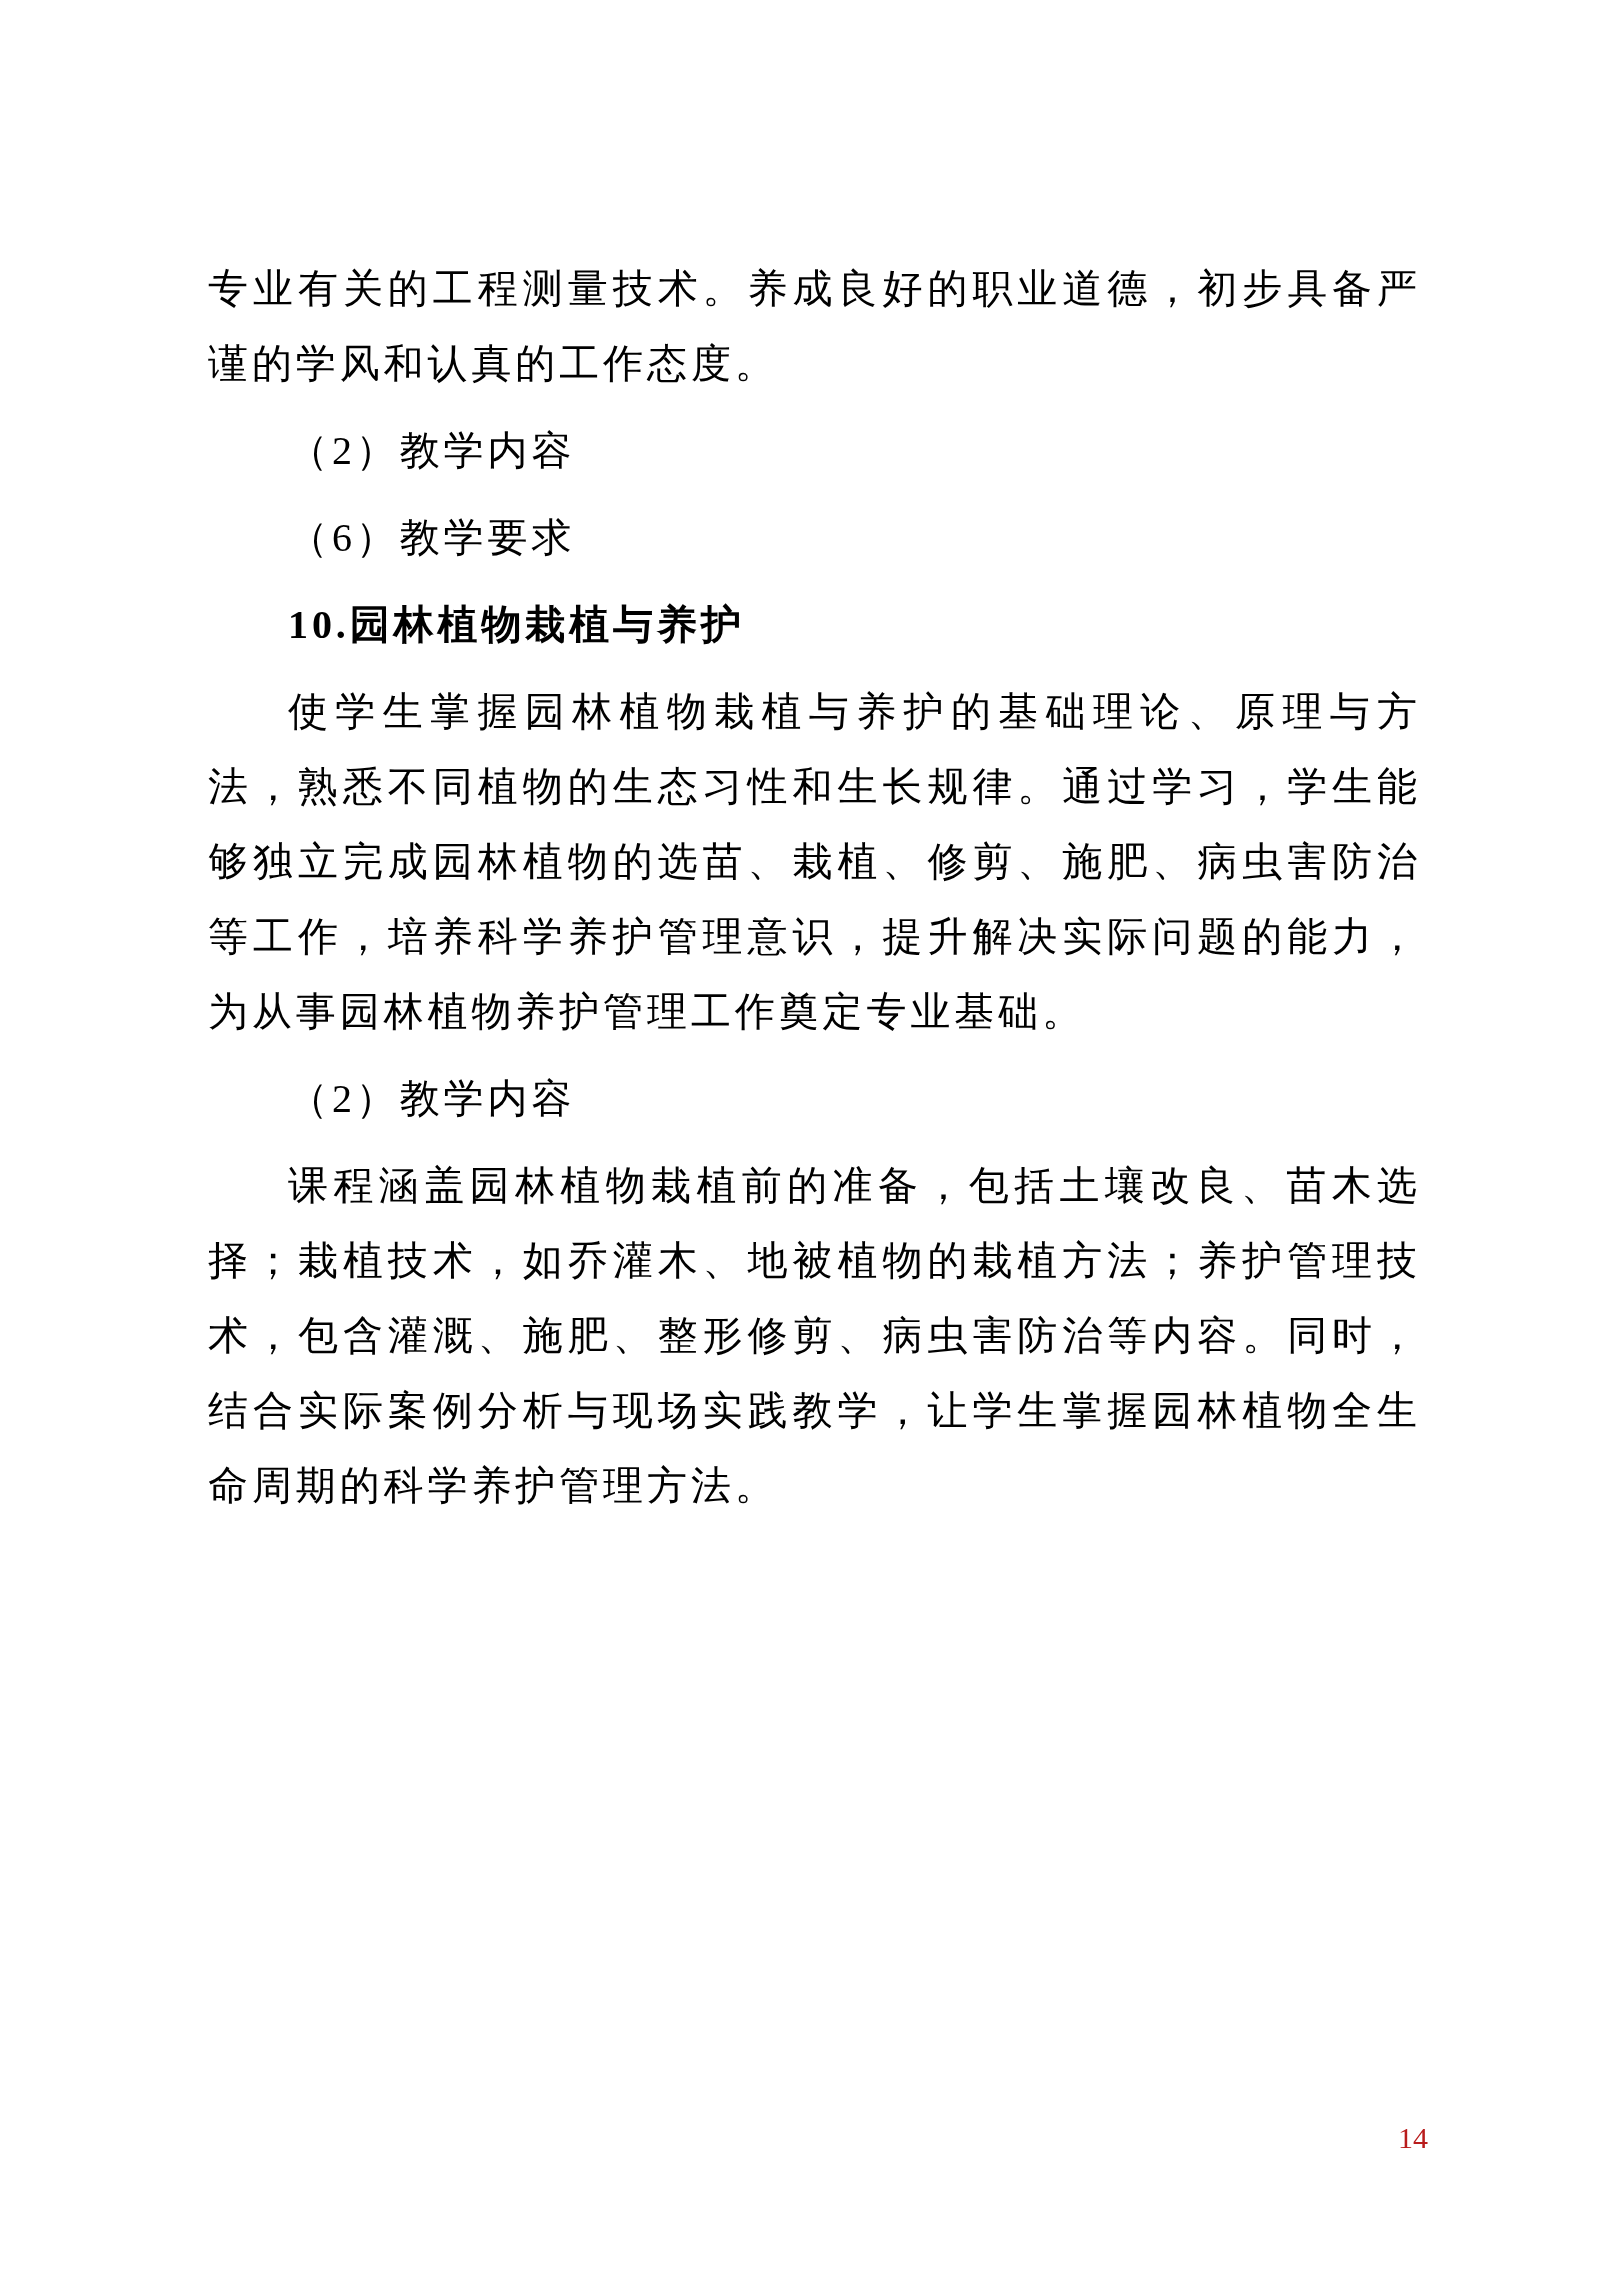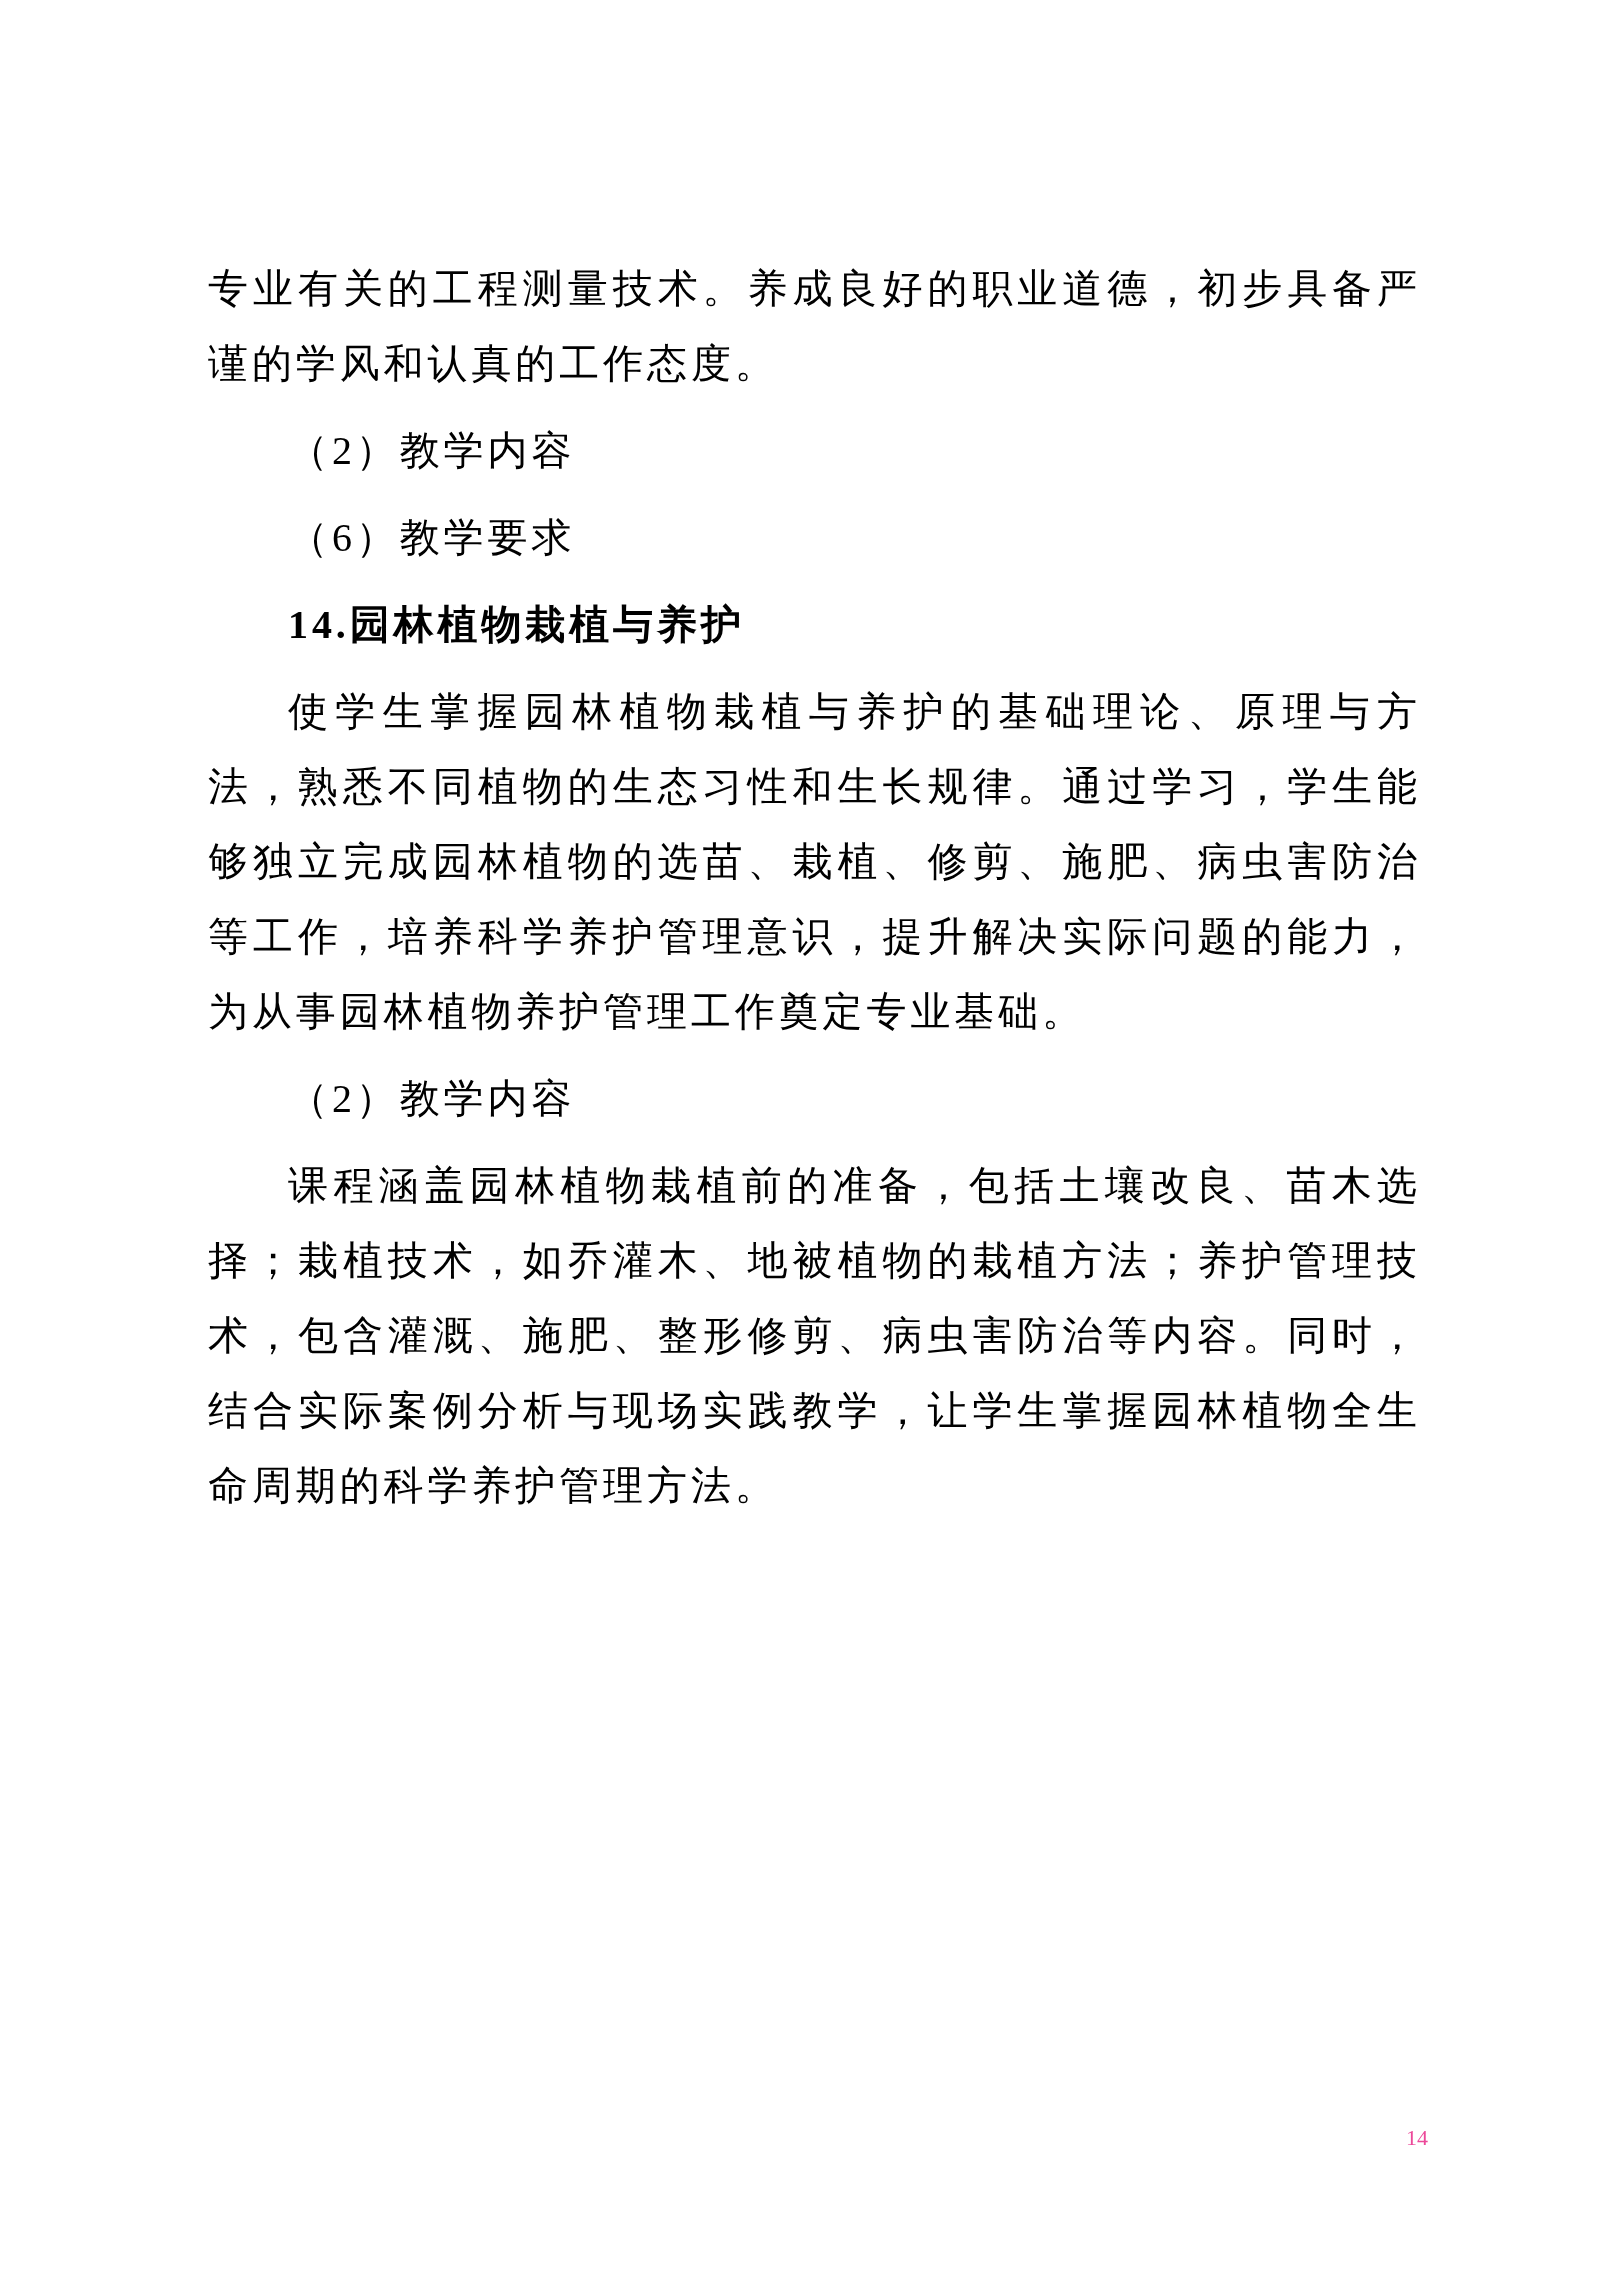--- a/index.html
+++ b/index.html
@@ -39,34 +39,34 @@
     text-indent: 0;
   }
   .para.heading {
     font-weight: bold;
     text-indent: 2em;
   }
   .page-number {
     position: absolute;
     top: 2120px;
     right: 192px;
-    font-size: 22px;
+    font-size: 30px;
     line-height: 35px;
     letter-spacing: 0;
-    color: #ec4899;
+    color: #b91c1c;
   }
 </style>
 </head>
 <body>
 
 <div class="page">
   <div class="content">
     <p class="para continuation">专业有关的工程测量技术。养成良好的职业道德，初步具备严谨的学风和认真的工作态度。</p>
     <p class="para indent">（2）教学内容</p>
     <p class="para indent">（6）教学要求</p>
-    <h3 class="para heading">14.园林植物栽植与养护</h3>
+    <h3 class="para heading">10.园林植物栽植与养护</h3>
     <p class="para indent">使学生掌握园林植物栽植与养护的基础理论、原理与方法，熟悉不同植物的生态习性和生长规律。通过学习，学生能够独立完成园林植物的选苗、栽植、修剪、施肥、病虫害防治等工作，培养科学养护管理意识，提升解决实际问题的能力，为从事园林植物养护管理工作奠定专业基础。</p>
     <p class="para indent">（2）教学内容</p>
     <p class="para indent">课程涵盖园林植物栽植前的准备，包括土壤改良、苗木选择；栽植技术，如乔灌木、地被植物的栽植方法；养护管理技术，包含灌溉、施肥、整形修剪、病虫害防治等内容。同时，结合实际案例分析与现场实践教学，让学生掌握园林植物全生命周期的科学养护管理方法。</p>
   </div>
   <div class="page-number">14</div>
 </div>
 
 
 </body></html>

